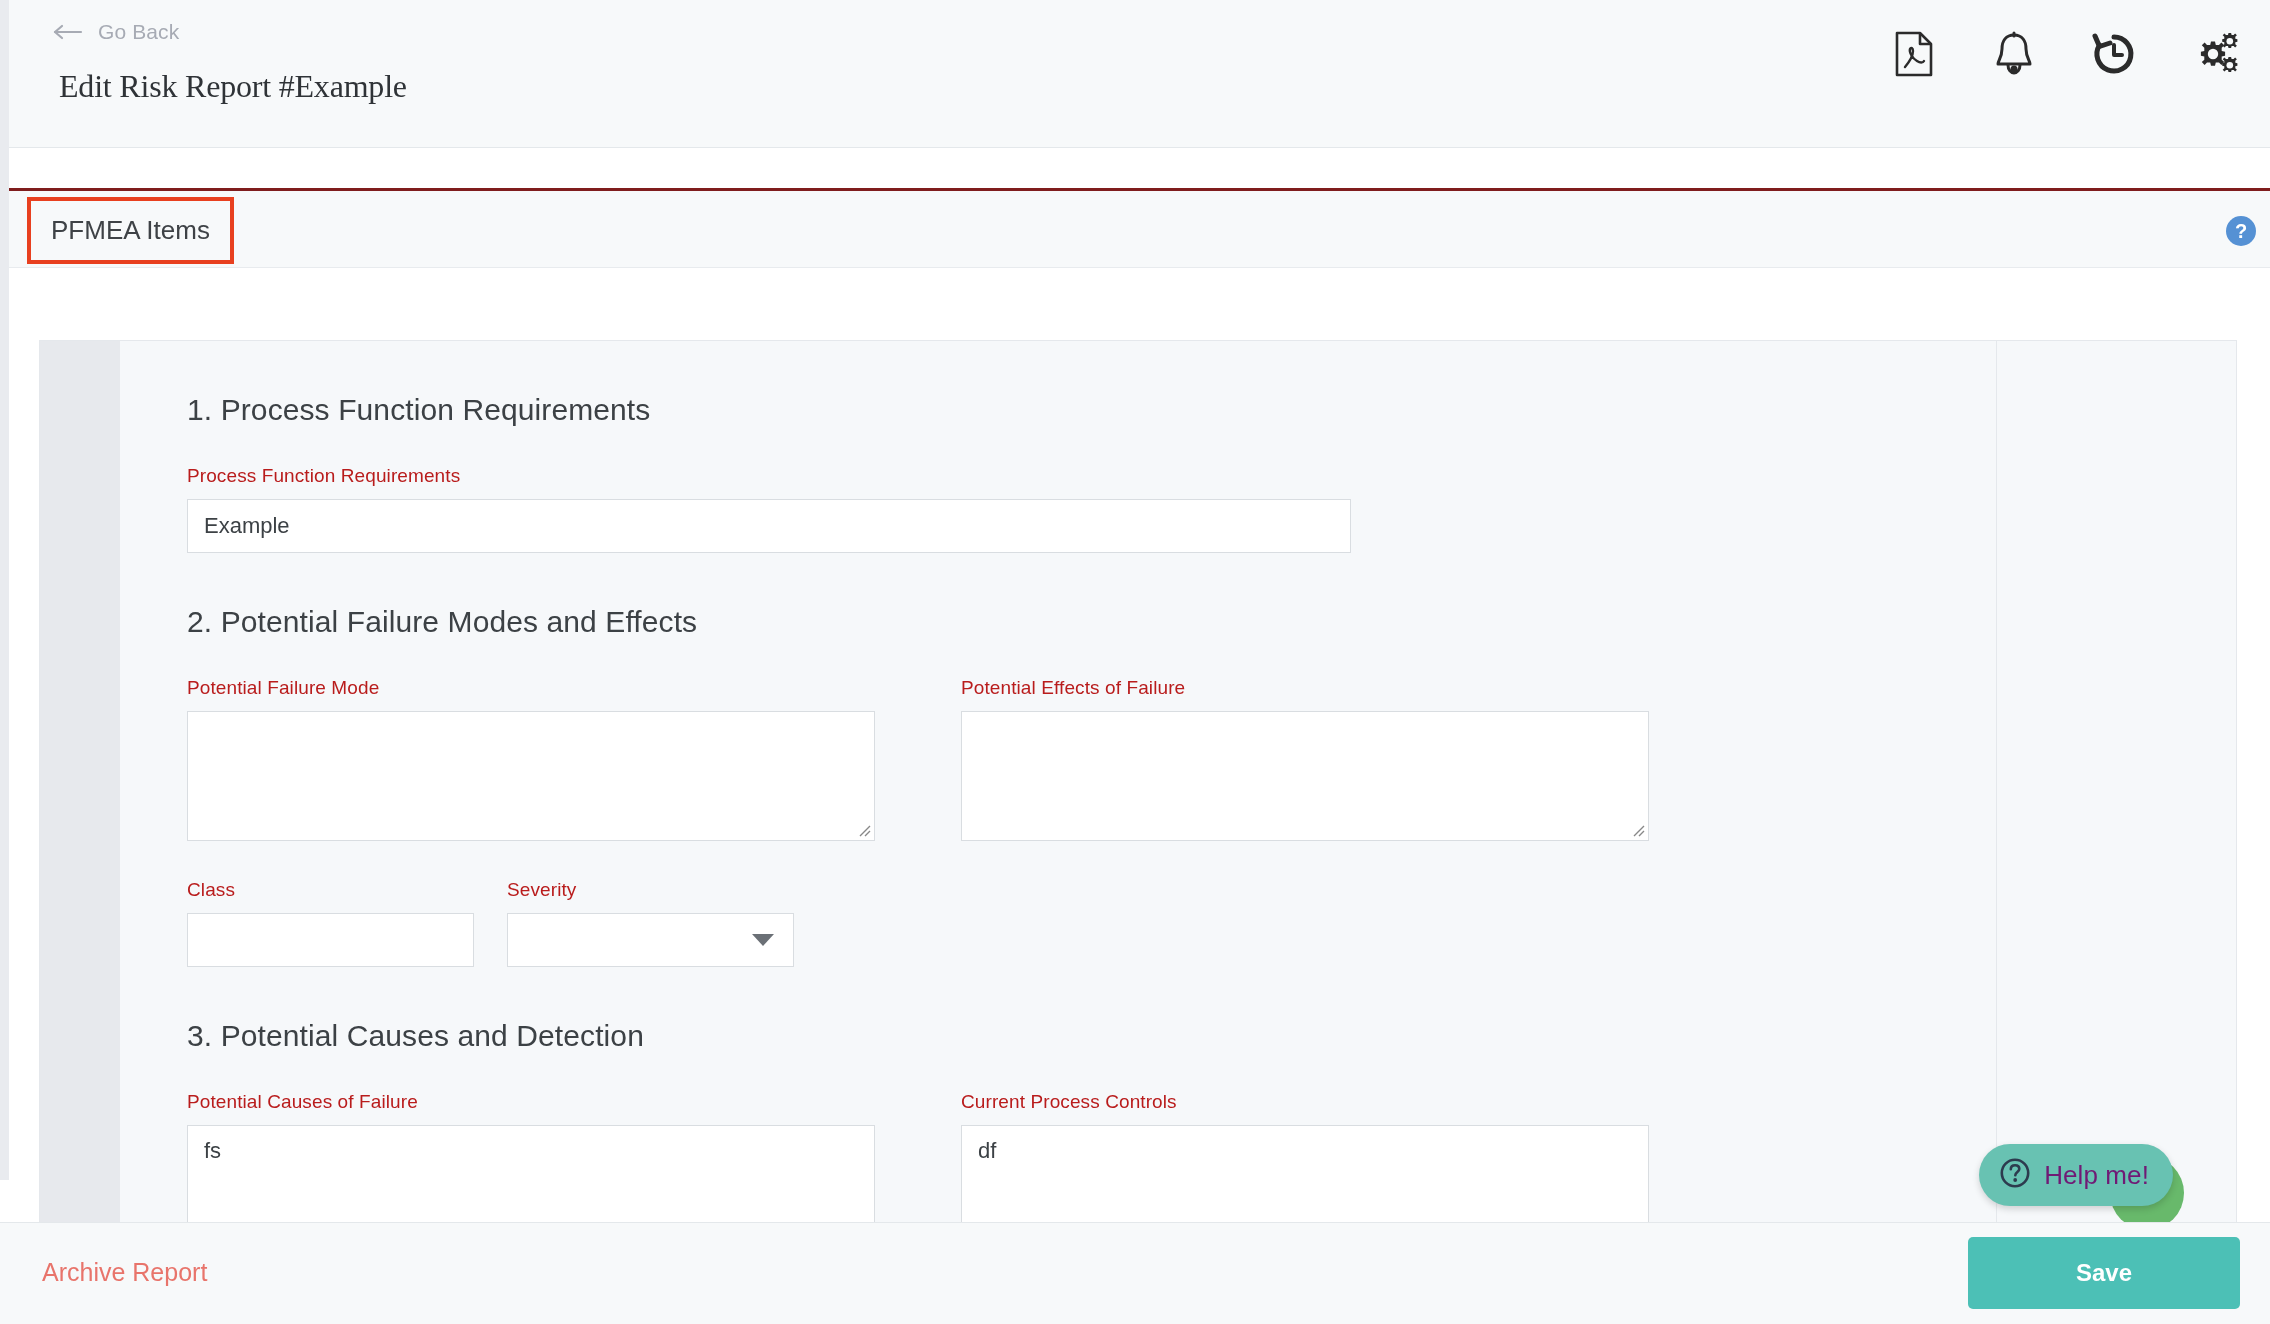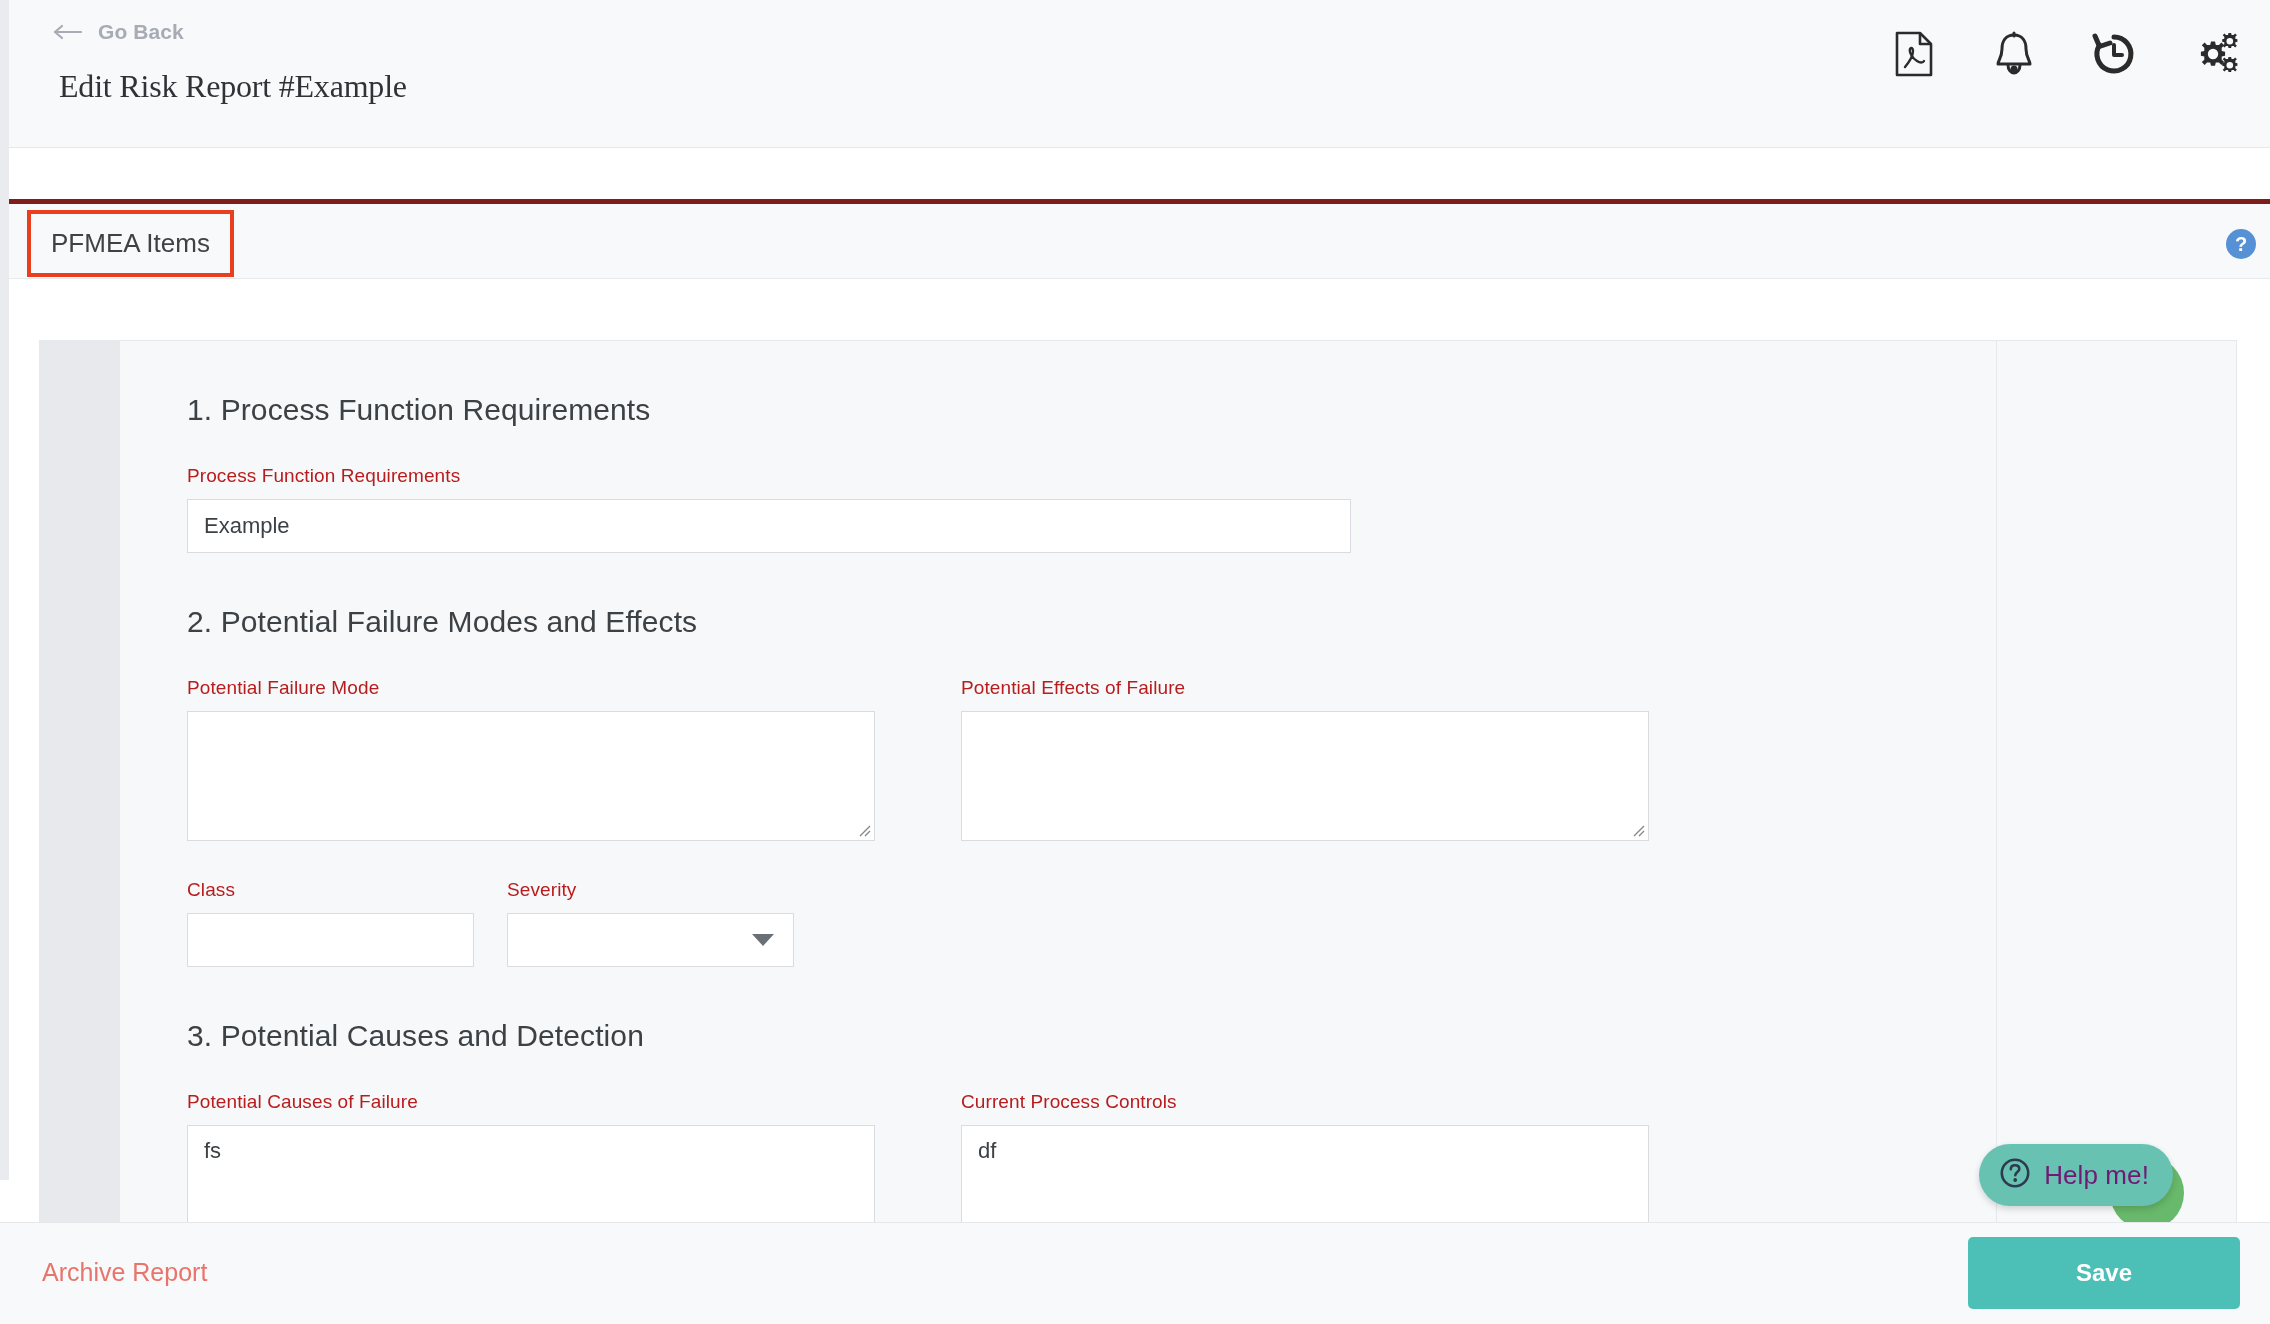--- a/index.html
+++ b/index.html
@@ -44,21 +44,21 @@
     gap: 15px;
     cursor: pointer;
     user-select: none;
   }
   .go-back-arrow {
     display: block;
     width: 30px; height: 16px;
   }
   .go-back-label {
     font-size: 21px;
-    font-weight: bold;
+    font-weight: normal;
     color: #a7abb4;
     letter-spacing: .1px;
   }
   .page-title {
     position: absolute;
     left: 50px; top: 70px;
     font-family: "Liberation Serif", serif;
     font-size: 32px;
     font-weight: normal;
     color: #2f3337;
@@ -84,24 +84,24 @@
 
   
   .tabbar {
     position: absolute;
     left: 9px; top: 149px;
     width: 2261px; height: 50px;
     background: #ffffff;
   }
   .tabrow {
     position: absolute;
-    left: 9px; top: 199px;
+    left: 9px; top: 188px;
     width: 2261px; height: 80px;
     background: #f7f9fa;
-    border-top: 5px solid #7f1d1d;
+    border-top: 3px solid #7f1d1d;
     border-bottom: 1px solid #e8ebee;
     padding-left: 20px;
   }
   .tab {
     position: absolute;
     left: 20px; top: 8px;
     height: 63px;
     padding: 0 22px;
     display: flex;
     align-items: center;

